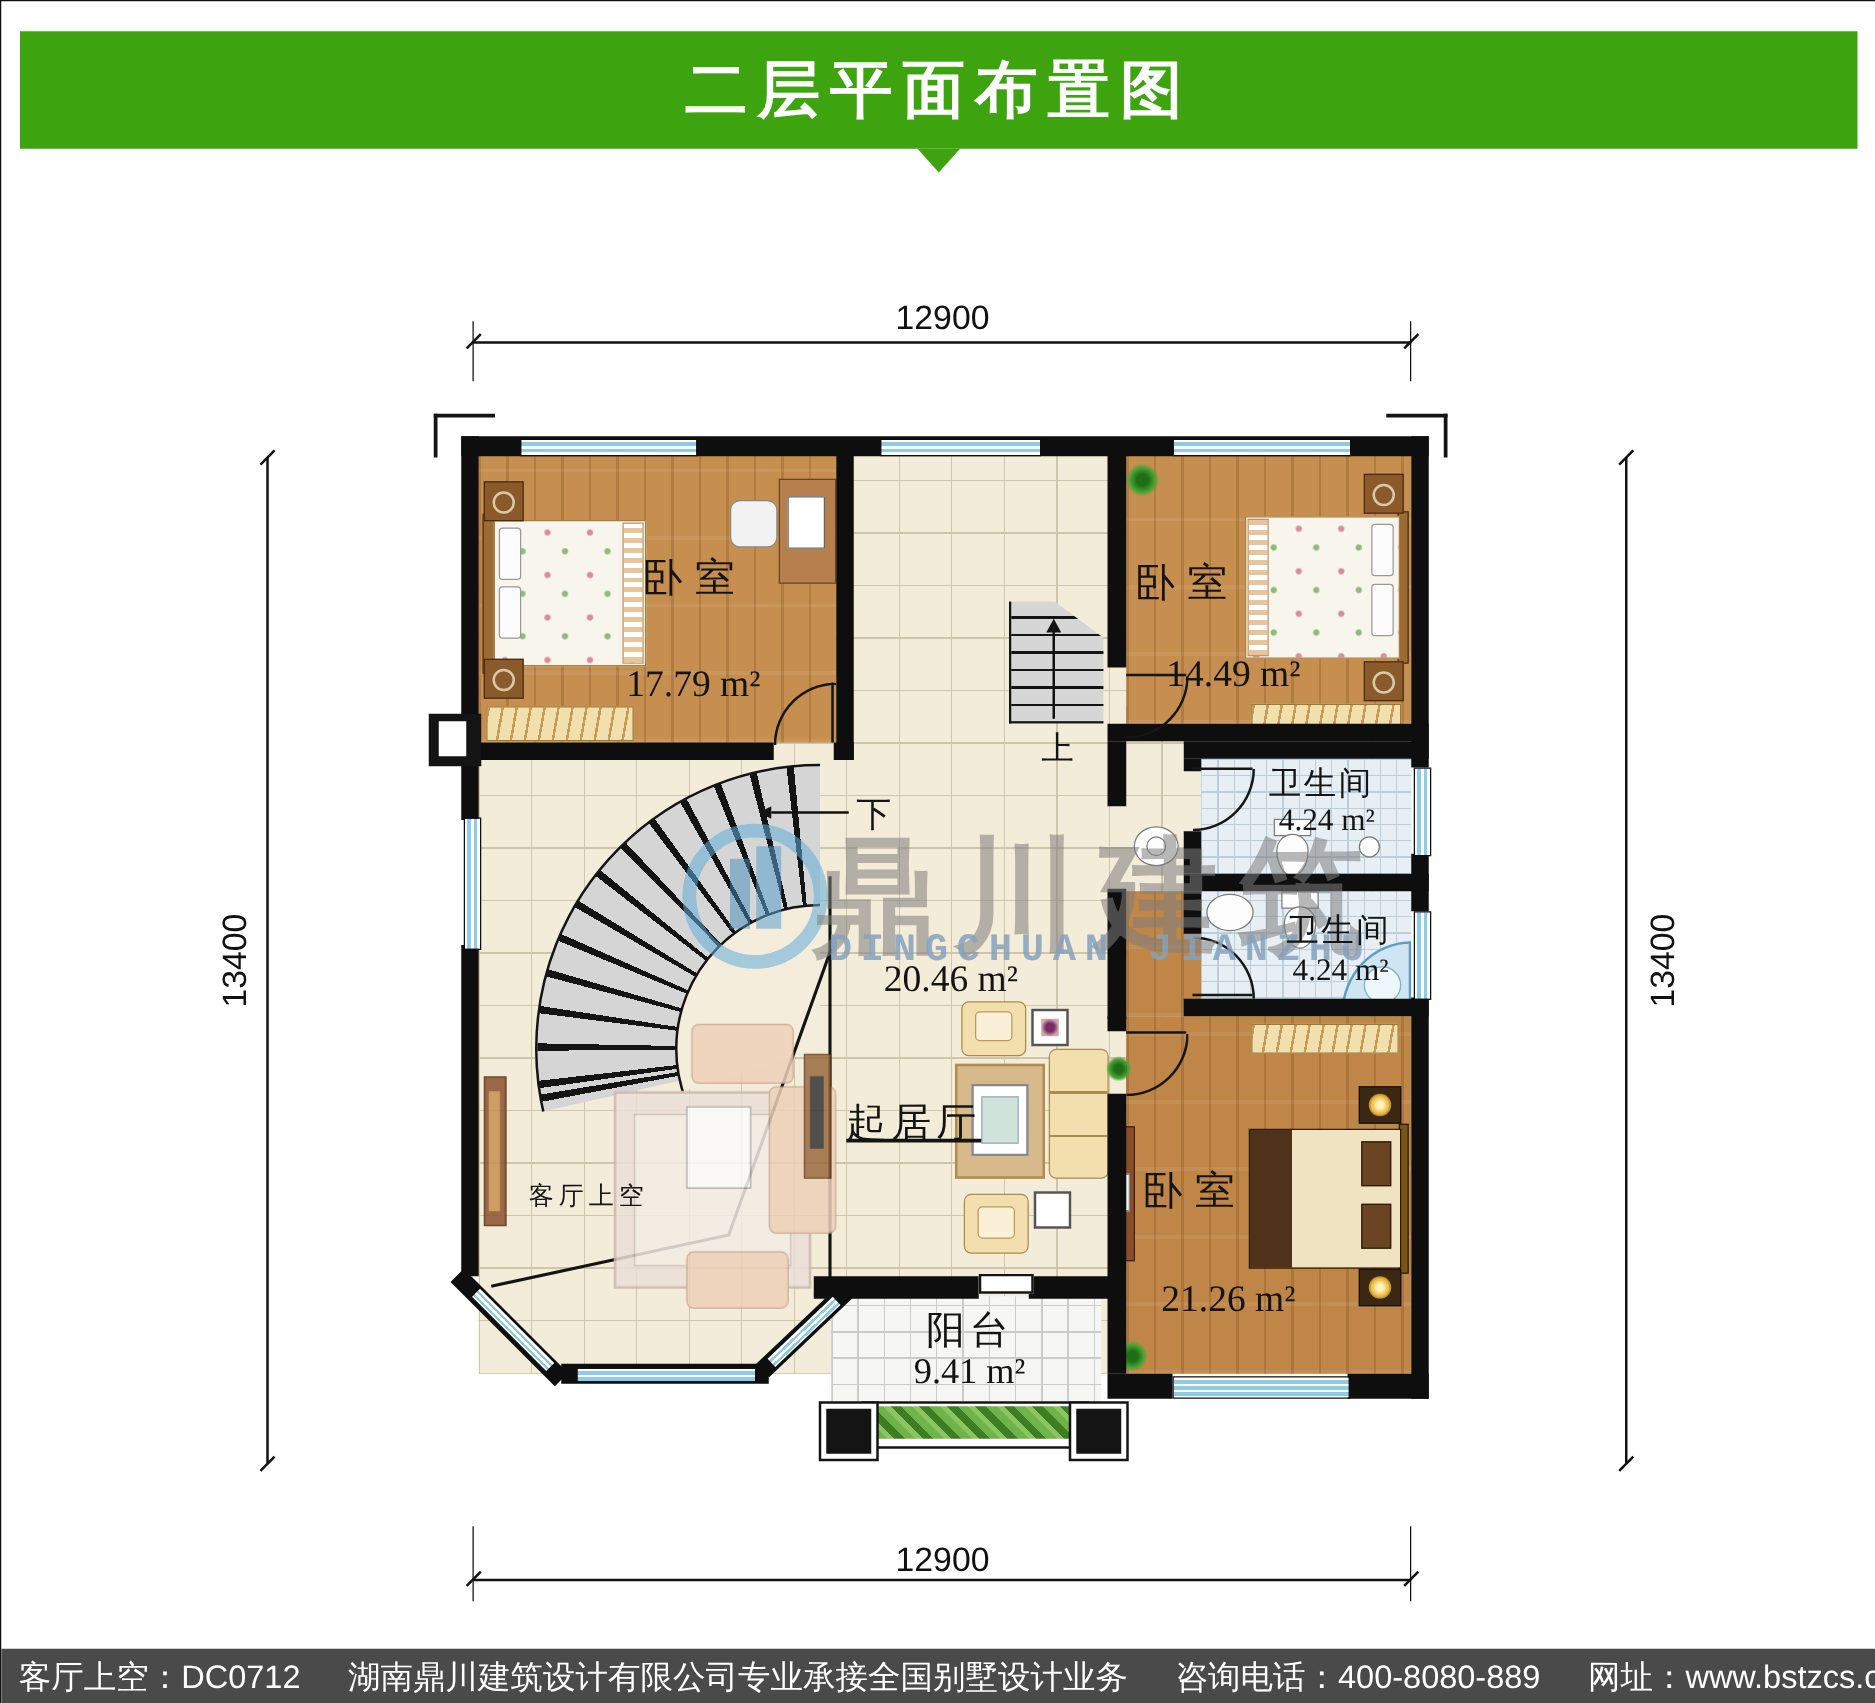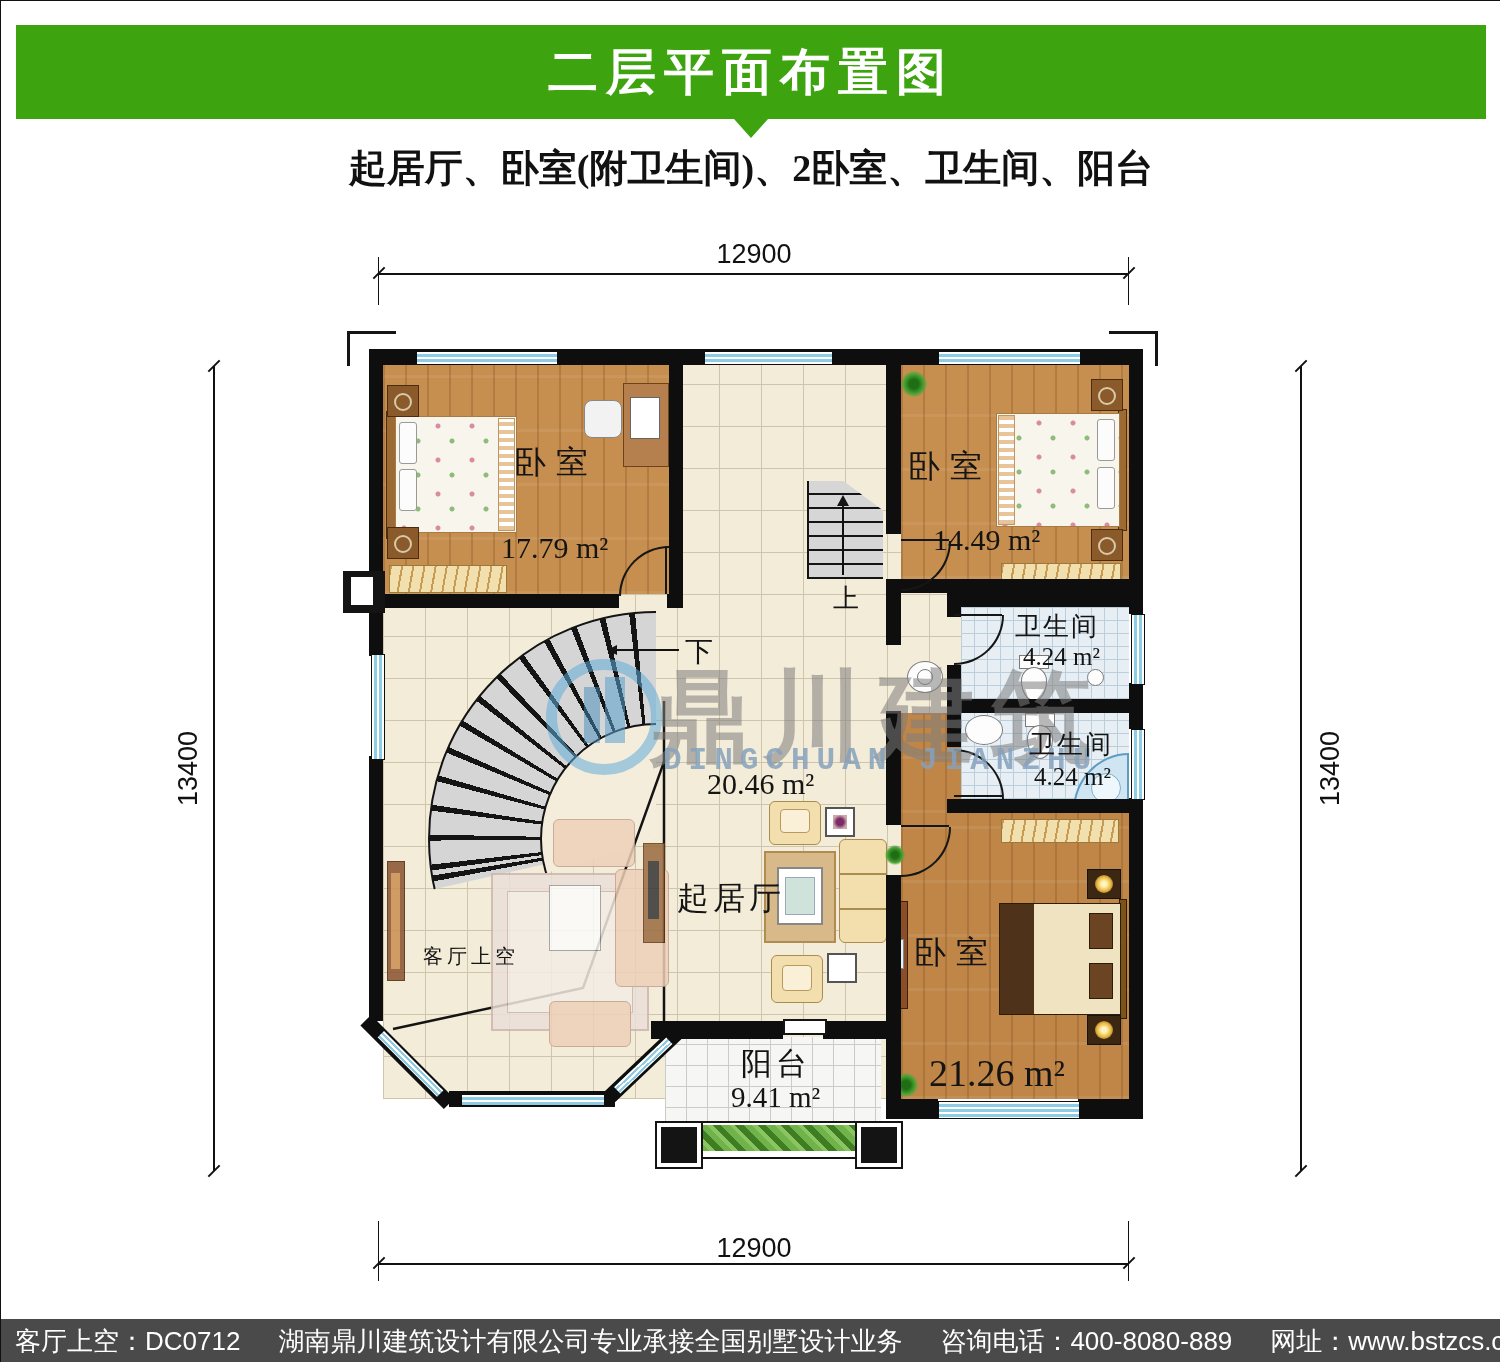--- a/index.html
+++ b/index.html
@@ -79,21 +79,20 @@
 </style>
 </head>
 <body>
 
 <div class="page">
 
   <div class="banner" style="background:#3da410;">
     <div class="banner-title">二层平面布置图</div>
   </div>
   <div class="banner-tri" style="border-top:19px solid #3da410;"></div>
-  <div class="subtitle">起居厅、卧室(附卫生间)、2卧室、卫生间、阳台</div>
 
   <div>
     <div class="dline" style="left:378px;top:272px;width:750px;height:2px;"></div>
     <div class="dline" style="left:377px;top:256px;width:1px;height:48px;"></div>
     <div class="dline" style="left:1127px;top:256px;width:1px;height:48px;"></div>
     <div class="tick" style="left:370px;top:271px;"></div>
     <div class="tick" style="left:1120px;top:271px;"></div>
     <div class="dimlbl" style="left:690px;top:238px;width:126px;text-align:center;">12900</div>
   </div>
   <div>
@@ -311,23 +310,23 @@
 
   <div class="lbl" style="left:513px;top:440px;font-size:32px;letter-spacing:10px;">卧室</div>
   <div class="lbl" style="left:500px;top:530px;font-size:30px;">17.79 m²</div>
   <div class="lbl" style="left:907px;top:444px;font-size:32px;letter-spacing:10px;">卧室</div>
   <div class="lbl" style="left:932px;top:522px;font-size:30px;">14.49 m²</div>
   <div class="lbl" style="left:1014px;top:608px;font-size:26px;letter-spacing:2px;">卫生间</div>
   <div class="lbl" style="left:1022px;top:642px;font-size:25px;">4.24 m²</div>
   <div class="lbl" style="left:1028px;top:726px;font-size:26px;letter-spacing:2px;">卫生间</div>
   <div class="lbl" style="left:1033px;top:762px;font-size:25px;">4.24 m²</div>
   <div class="lbl" style="left:913px;top:930px;font-size:32px;letter-spacing:10px;">卧室</div>
-  <div class="lbl" style="left:928px;top:1022px;font-size:38px;margin-top:28px;">21.26 m²</div>
+  <div class="lbl" style="left:928px;top:1022px;font-size:30px;">21.26 m²</div>
   <div class="lbl" style="left:706px;top:766px;font-size:30px;">20.46 m²</div>
-  <div class="lbl" style="left:676px;top:876px;font-size:32px;letter-spacing:4px;">起居厅</div>
+  <div class="lbl" style="left:676px;top:876px;font-size:32px;letter-spacing:4px;text-decoration:underline;">起居厅</div>
   <div class="lbl" style="left:422px;top:942px;font-size:20px;letter-spacing:4px;">客厅上空</div>
   <div class="lbl" style="left:740px;top:1042px;font-size:31px;letter-spacing:4px;">阳台</div>
   <div class="lbl" style="left:730px;top:1080px;font-size:29px;">9.41 m²</div>
   <div class="lbl" style="left:832px;top:580px;font-size:26px;">上</div>
   <div class="lbl" style="left:684px;top:632px;font-size:28px;">下</div>
 
   <div class="footer" style="background:#4a4a4a;">
     <span>客厅上空：DC0712</span><span>湖南鼎川建筑设计有限公司专业承接全国别墅设计业务</span><span>咨询电话：400-8080-889</span><span>网址：www.bstzcs.com</span>
   </div>
 </div>

